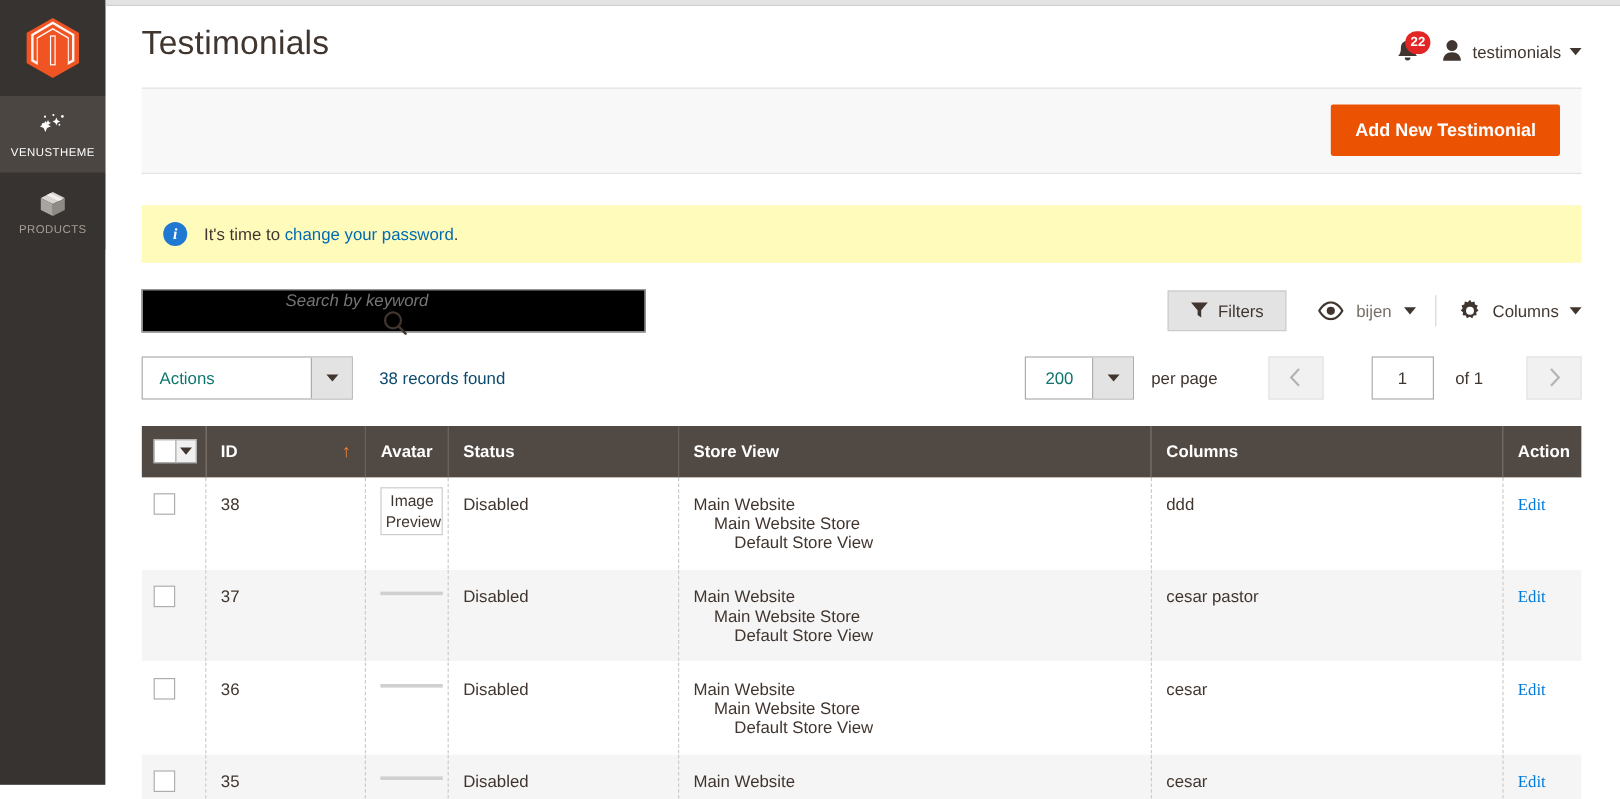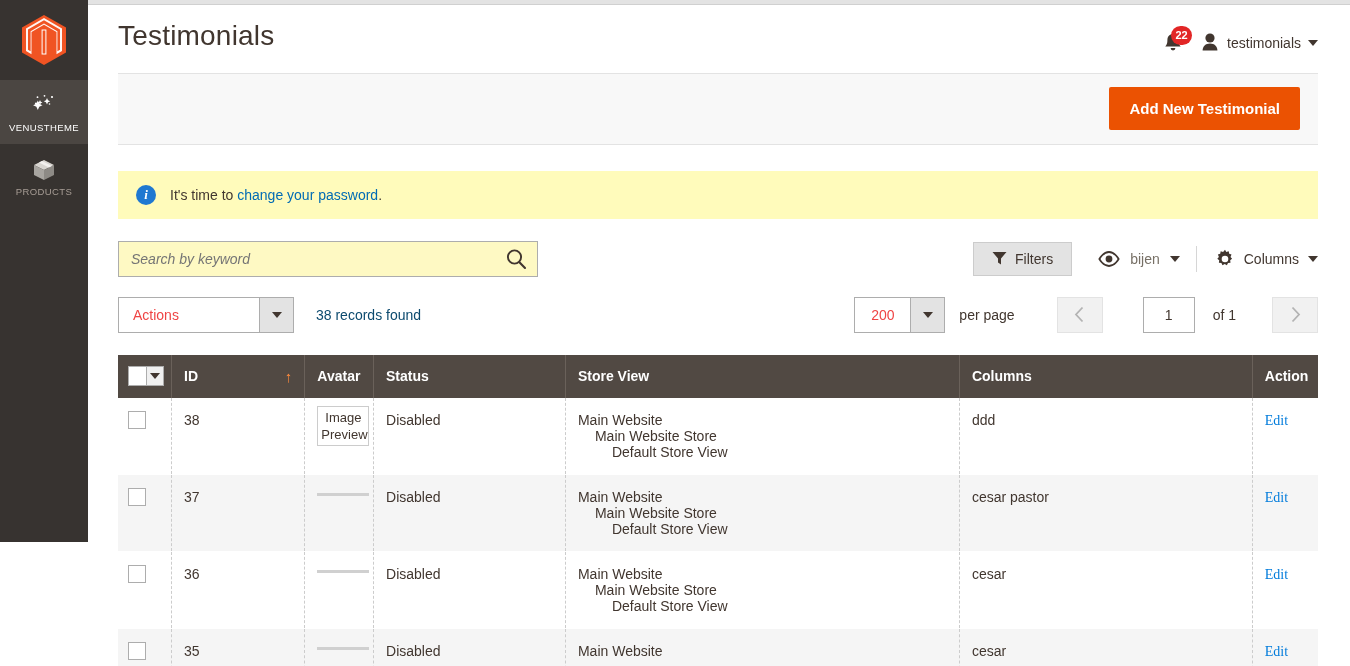--- a/index.html
+++ b/index.html
@@ -6,21 +6,21 @@
   html, body {
     width: 1350px; height: 666px;
     font-family: "Liberation Sans", sans-serif;
     background: #ffffff;
     overflow: hidden;
   }
   .app { display: flex; width: 1350px; height: 666px; }
 
   
   .sidebar {
-    width: 88px; min-width: 88px; height: 542px;
+    width: 88px; min-width: 88px; height: 654px;
     background: #373330;
     display: flex; flex-direction: column;
   }
   .logo-cell {
     height: 80px; display: flex; align-items: center; justify-content: center;
     background: #373330;
   }
   .magento-logo { width: 44px; height: 50px; display: block; }
   .nav-item {
     height: 64px; display: flex; flex-direction: column;
@@ -91,22 +91,22 @@
   }
   .message-text { font-size: 14px; color: #41362f; }
   .message-text a { color: #006bb4; text-decoration: none; cursor: pointer; }
 
   
   .grid-toolbar {
     margin: 22px 32px 0 30px;
     display: flex; align-items: center; justify-content: space-between;
   }
   .search-box {
-    width: 420px; height: 36px; border: 1px solid #adadad; background: #fef9c3;
-    display: flex; align-items: center; padding: 0 10px 0 12px;
+    width: 420px; height: 36px; border: 1px solid #adadad; background: #000000;
+    display: flex; align-items: center; padding: 0 10px 0 12px; flex-direction: column;
   }
   .search-box input {
     flex: 1; border: none; outline: none; font-size: 14px; font-style: italic;
     color: #858585; font-family: "Liberation Sans", sans-serif; background: transparent;
   }
   .search-btn { cursor: pointer; display: flex; align-items: center; }
   .toolbar-right { display: flex; align-items: center; gap: 0; }
   .filters-btn {
     display: flex; align-items: center; gap: 8px;
     background: #e3e3e3; border: 1px solid #cccccc;
@@ -123,21 +123,21 @@
   }
 
   
   .actions-row {
     margin: 20px 32px 0 30px;
     display: flex; align-items: center; justify-content: space-between;
   }
   .actions-left { display: flex; align-items: center; gap: 22px; }
   .select-shell { display: flex; height: 36px; border: 1px solid #adadad; background: #fff; }
   .select-shell .val {
-    display: flex; align-items: center; font-size: 14px; color: #ef4444;
+    display: flex; align-items: center; font-size: 14px; color: #0f766e;
   }
   .select-shell .arrow {
     width: 34px; background: #e3e3e3; border-left: 1px solid #adadad;
     display: flex; align-items: center; justify-content: center; cursor: pointer;
   }
   .actions-select .val { width: 140px; padding-left: 14px; }
   .records { font-size: 14px; color: #0c4a6e; }
   .actions-right { display: flex; align-items: center; gap: 0; }
   .perpage-select .val { width: 55px; justify-content: center; }
   .perpage-label { font-size: 14px; color: #41362f; margin-left: 14px; }

